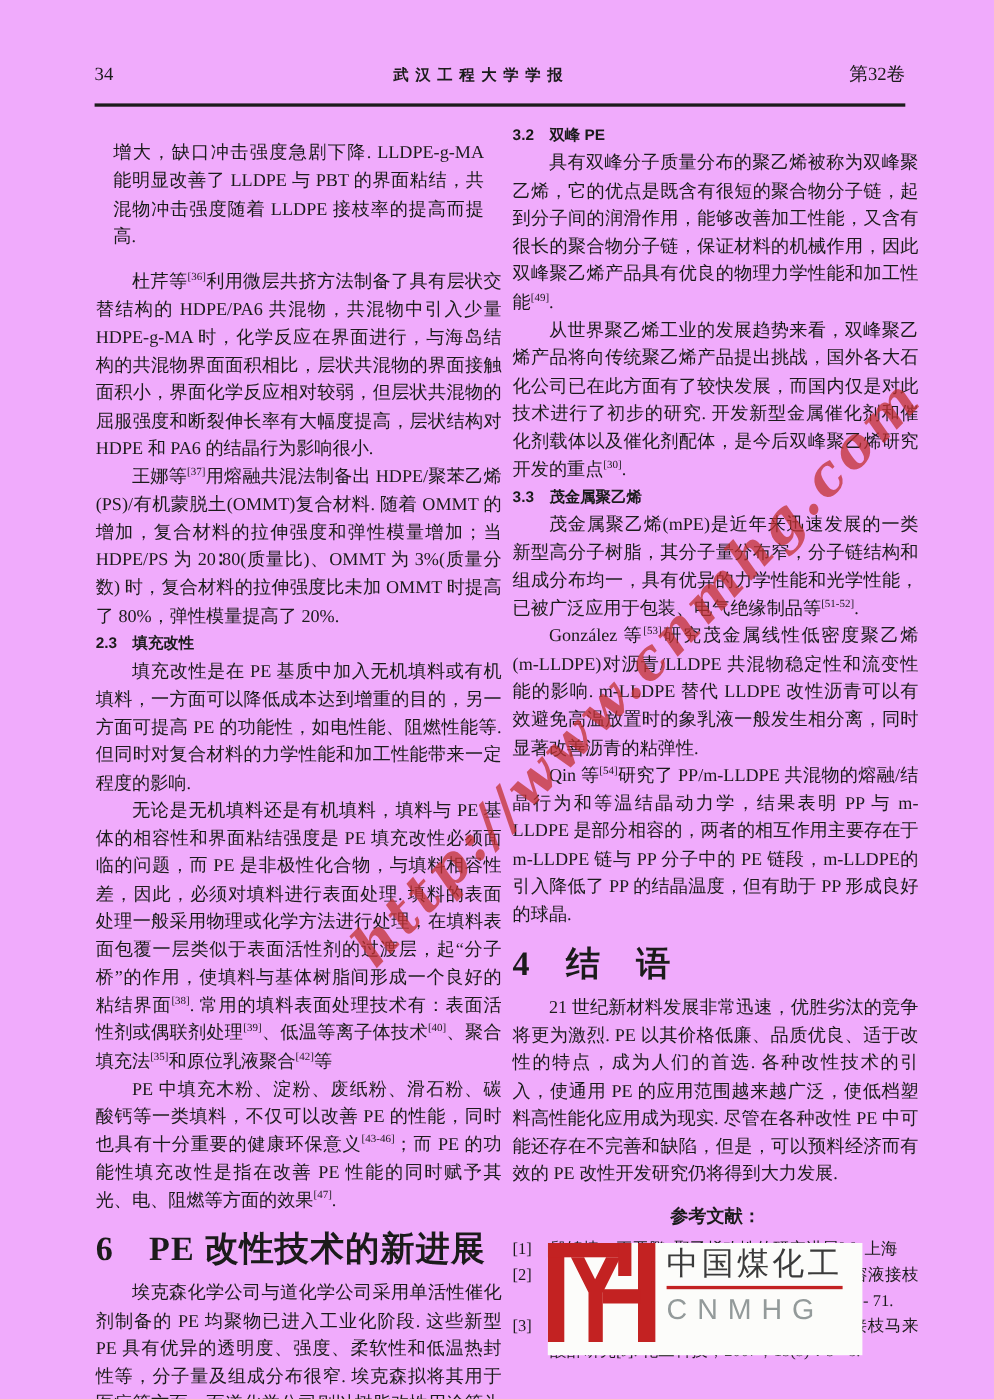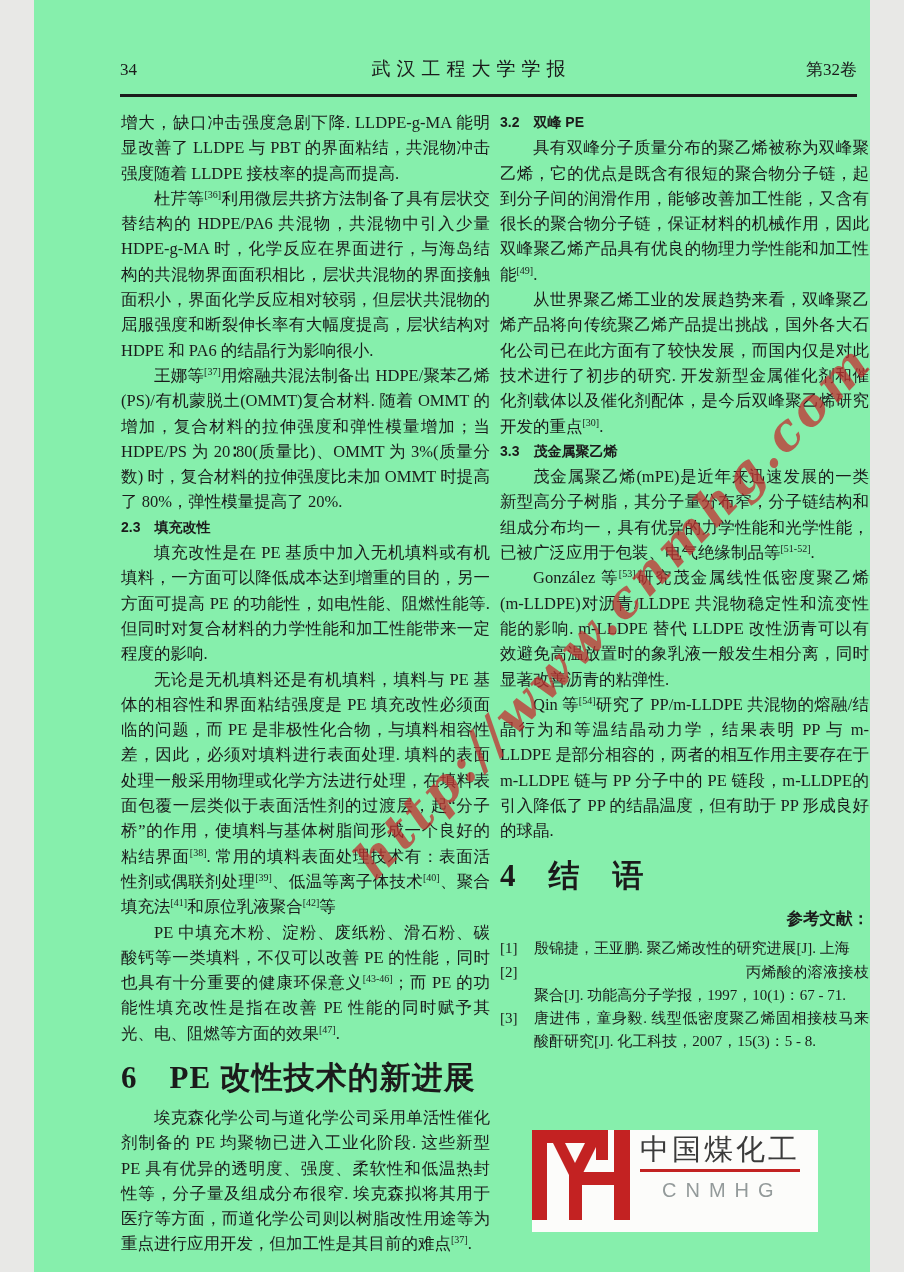--- a/index.html
+++ b/index.html
@@ -1,42 +1,42 @@
 <!DOCTYPE html>
 <html><head>
 <meta charset="utf-8">
 <style>
   html,body{margin:0;padding:0;background:#e8e8e6;}
   .page{
-    position:relative;width:836px;height:1272px;margin:0 auto;
-    background:#86efac;overflow:hidden;color:#1b1b1b;
+    position:relative;width:904px;height:1272px;margin:0 auto;
+    background:#f0abfc;overflow:hidden;color:#1b1b1b;
     font-family:"Liberation Serif","DejaVu Serif",serif;
   }
   
   .header{position:absolute;left:86px;top:56px;width:737px;
     display:flex;justify-content:space-between;align-items:baseline;}
   .page-num{font-size:17px;}
-  .journal-title{font-size:19px;font-weight:400;letter-spacing:6px;}
+  .journal-title{font-size:14px;font-weight:700;letter-spacing:6px;}
   .volume{font-size:17px;}
   .header-rule{position:absolute;left:86px;top:94px;width:737px;height:3px;background:#1c1c1c;}
   
   .col{position:absolute;top:110px;width:369px;font-size:16.5px;line-height:25.3px;
     text-align:justify;text-justify:inter-ideograph;}
   .col-left{left:87px;}
   .col-right{left:466px;}
   p.para{margin:0;text-indent:2em;}
-  p.cont{margin:0;text-indent:0;}
+  p.cont{margin:16px;text-indent:0;}
   h3.sub{margin:0;font-size:14px;line-height:25.3px;font-weight:700;
     font-family:"Liberation Sans","DejaVu Sans",sans-serif;text-align:left;}
   h2.big{margin:16px 0 11px 0;font-size:31px;line-height:32px;font-weight:700;
     letter-spacing:1px;text-align:left;}
   sup{font-size:10px;line-height:0;vertical-align:super;}
   
   .refs-title{margin:14px 0 6px 0;font-size:16.5px;font-weight:700;
-    font-family:"Liberation Sans","DejaVu Sans",sans-serif;text-align:right;}
+    font-family:"Liberation Sans","DejaVu Sans",sans-serif;text-align:center;}
   .ref{display:flex;font-size:15px;line-height:22.8px;margin-top:1px;}
   .ref .ref-label{flex:none;width:34px;}
   .ref .ref-text{flex:1;text-align:justify;}
   .ref2-tail{padding-left:212px;white-space:nowrap;}
   
   .watermark{
     position:absolute;left:233px;top:612px;width:630px;text-align:center;
     font-size:50px;line-height:62px;font-style:italic;font-weight:700;
     letter-spacing:4px;color:rgba(193,48,48,0.75);
     transform:rotate(-46deg);
@@ -44,55 +44,56 @@
     pointer-events:none;z-index:5;
   }
   
   .logo{position:absolute;left:498px;top:1130px;width:286px;height:102px;
     background:#fcfcfa;display:flex;align-items:flex-start;z-index:4;}
   .logo-mark{flex:none;margin-right:10px;}
   .logo-text{display:flex;flex-direction:column;align-items:flex-start;padding-top:2px;
     font-family:"Liberation Sans","DejaVu Sans",sans-serif;}
   .logo-title{font-size:29px;line-height:34px;letter-spacing:3px;color:#3b3b3b;
     border-bottom:3px solid #c32222;padding-bottom:3px;}
-  .logo-sub{font-size:20px;line-height:30px;letter-spacing:9px;color:#939a9a;margin-top:3px;margin-left:22px;}
+  .logo-sub{font-size:26px;line-height:30px;letter-spacing:9px;color:#939a9a;margin-top:3px;}
 </style>
 </head>
 <body>
 
 <div class="page">
 
   <div class="header">
     <span class="page-num">34</span>
     <span class="journal-title">武汉工程大学学报</span>
     <span class="volume">第32卷</span>
   </div>
   <div class="header-rule"></div>
 
   <div class="col col-left">
     <p class="cont">增大，缺口冲击强度急剧下降. LLDPE-g-MA 能明显改善了 LLDPE 与 PBT 的界面粘结，共混物冲击强度随着 LLDPE 接枝率的提高而提高.</p>
     <p class="para">杜芹等<sup>[36]</sup>利用微层共挤方法制备了具有层状交替结构的 HDPE/PA6 共混物，共混物中引入少量 HDPE-g-MA 时，化学反应在界面进行，与海岛结构的共混物界面面积相比，层状共混物的界面接触面积小，界面化学反应相对较弱，但层状共混物的屈服强度和断裂伸长率有大幅度提高，层状结构对 HDPE 和 PA6 的结晶行为影响很小.</p>
     <p class="para">王娜等<sup>[37]</sup>用熔融共混法制备出 HDPE/聚苯乙烯(PS)/有机蒙脱土(OMMT)复合材料. 随着 OMMT 的增加，复合材料的拉伸强度和弹性模量增加；当 HDPE/PS 为 20∶80(质量比)、OMMT 为 3%(质量分数) 时，复合材料的拉伸强度比未加 OMMT 时提高了 80%，弹性模量提高了 20%.</p>
     <h3 class="sub">2.3　填充改性</h3>
     <p class="para">填充改性是在 PE 基质中加入无机填料或有机填料，一方面可以降低成本达到增重的目的，另一方面可提高 PE 的功能性，如电性能、阻燃性能等. 但同时对复合材料的力学性能和加工性能带来一定程度的影响.</p>
-    <p class="para">无论是无机填料还是有机填料，填料与 PE 基体的相容性和界面粘结强度是 PE 填充改性必须面临的问题，而 PE 是非极性化合物，与填料相容性差，因此，必须对填料进行表面处理. 填料的表面处理一般采用物理或化学方法进行处理，在填料表面包覆一层类似于表面活性剂的过渡层，起“分子桥”的作用，使填料与基体树脂间形成一个良好的粘结界面<sup>[38]</sup>. 常用的填料表面处理技术有：表面活性剂或偶联剂处理<sup>[39]</sup>、低温等离子体技术<sup>[40]</sup>、聚合填充法<sup>[41]</sup>和原位乳液聚合<sup>[42]</sup>等</p>
+    <p class="para">无论是无机填料还是有机填料，填料与 PE 基体的相容性和界面粘结强度是 PE 填充改性必须面临的问题，而 PE 是非极性化合物，与填料相容性差，因此，必须对填料进行表面处理. 填料的表面处理一般采用物理或化学方法进行处理，在填料表面包覆一层类似于表面活性剂的过渡层，起“分子桥”的作用，使填料与基体树脂间形成一个良好的粘结界面<sup>[38]</sup>. 常用的填料表面处理技术有：表面活性剂或偶联剂处理<sup>[39]</sup>、低温等离子体技术<sup>[40]</sup>、聚合填充法<sup>[35]</sup>和原位乳液聚合<sup>[42]</sup>等</p>
     <p class="para">PE 中填充木粉、淀粉、废纸粉、滑石粉、碳酸钙等一类填料，不仅可以改善 PE 的性能，同时也具有十分重要的健康环保意义<sup>[43-46]</sup>；而 PE 的功能性填充改性是指在改善 PE 性能的同时赋予其光、电、阻燃等方面的效果<sup>[47]</sup>.</p>
     <h2 class="big">6　PE 改性技术的新进展</h2>
     <p class="para">埃克森化学公司与道化学公司采用单活性催化剂制备的 PE 均聚物已进入工业化阶段. 这些新型 PE 具有优异的透明度、强度、柔软性和低温热封性等，分子量及组成分布很窄. 埃克森拟将其用于医疗等方面，而道化学公司则以树脂改性用途等为重点进行应用开发，但加工性是其目前的难点<sup>[37]</sup>.</p>
   </div>
 
   <div class="col col-right">
     <h3 class="sub">3.2　双峰 PE</h3>
     <p class="para">具有双峰分子质量分布的聚乙烯被称为双峰聚乙烯，它的优点是既含有很短的聚合物分子链，起到分子间的润滑作用，能够改善加工性能，又含有很长的聚合物分子链，保证材料的机械作用，因此双峰聚乙烯产品具有优良的物理力学性能和加工性能<sup>[49]</sup>.</p>
     <p class="para">从世界聚乙烯工业的发展趋势来看，双峰聚乙烯产品将向传统聚乙烯产品提出挑战，国外各大石化公司已在此方面有了较快发展，而国内仅是对此技术进行了初步的研究. 开发新型金属催化剂和催化剂载体以及催化剂配体，是今后双峰聚乙烯研究开发的重点<sup>[30]</sup>.</p>
     <h3 class="sub">3.3　茂金属聚乙烯</h3>
     <p class="para">茂金属聚乙烯(mPE)是近年来迅速发展的一类新型高分子树脂，其分子量分布窄，分子链结构和组成分布均一，具有优异的力学性能和光学性能，已被广泛应用于包装、电气绝缘制品等<sup>[51-52]</sup>.</p>
     <p class="para">González 等<sup>[53]</sup>研究茂金属线性低密度聚乙烯(m-LLDPE)对沥青/LLDPE 共混物稳定性和流变性能的影响. m-LLDPE 替代 LLDPE 改性沥青可以有效避免高温放置时的象乳液一般发生相分离，同时显著改善沥青的粘弹性.</p>
     <p class="para">Qin 等<sup>[54]</sup>研究了 PP/m-LLDPE 共混物的熔融/结晶行为和等温结晶动力学，结果表明 PP 与 m-LLDPE 是部分相容的，两者的相互作用主要存在于 m-LLDPE 链与 PP 分子中的 PE 链段，m-LLDPE的引入降低了 PP 的结晶温度，但有助于 PP 形成良好的球晶.</p>
     <h2 class="big">4　结　语</h2>
+    <p class="para">21 世纪新材料发展非常迅速，优胜劣汰的竞争将更为激烈. PE 以其价格低廉、品质优良、适于改性的特点，成为人们的首选. 各种改性技术的引入，使通用 PE 的应用范围越来越广泛，使低档塑料高性能化应用成为现实. 尽管在各种改性 PE 中可能还存在不完善和缺陷，但是，可以预料经济而有效的 PE 改性开发研究仍将得到大力发展.</p>
 
     <div class="refs-title">参考文献：</div>
     <div class="ref">
       <span class="ref-label">[1]</span>
       <span class="ref-text">殷锦捷，王亚鹏. 聚乙烯改性的研究进展[J]. 上海</span>
     </div>
     <div class="ref">
       <span class="ref-label">[2]</span>
       <span class="ref-text">
         <span class="ref2-tail">丙烯酸的溶液接枝</span>

